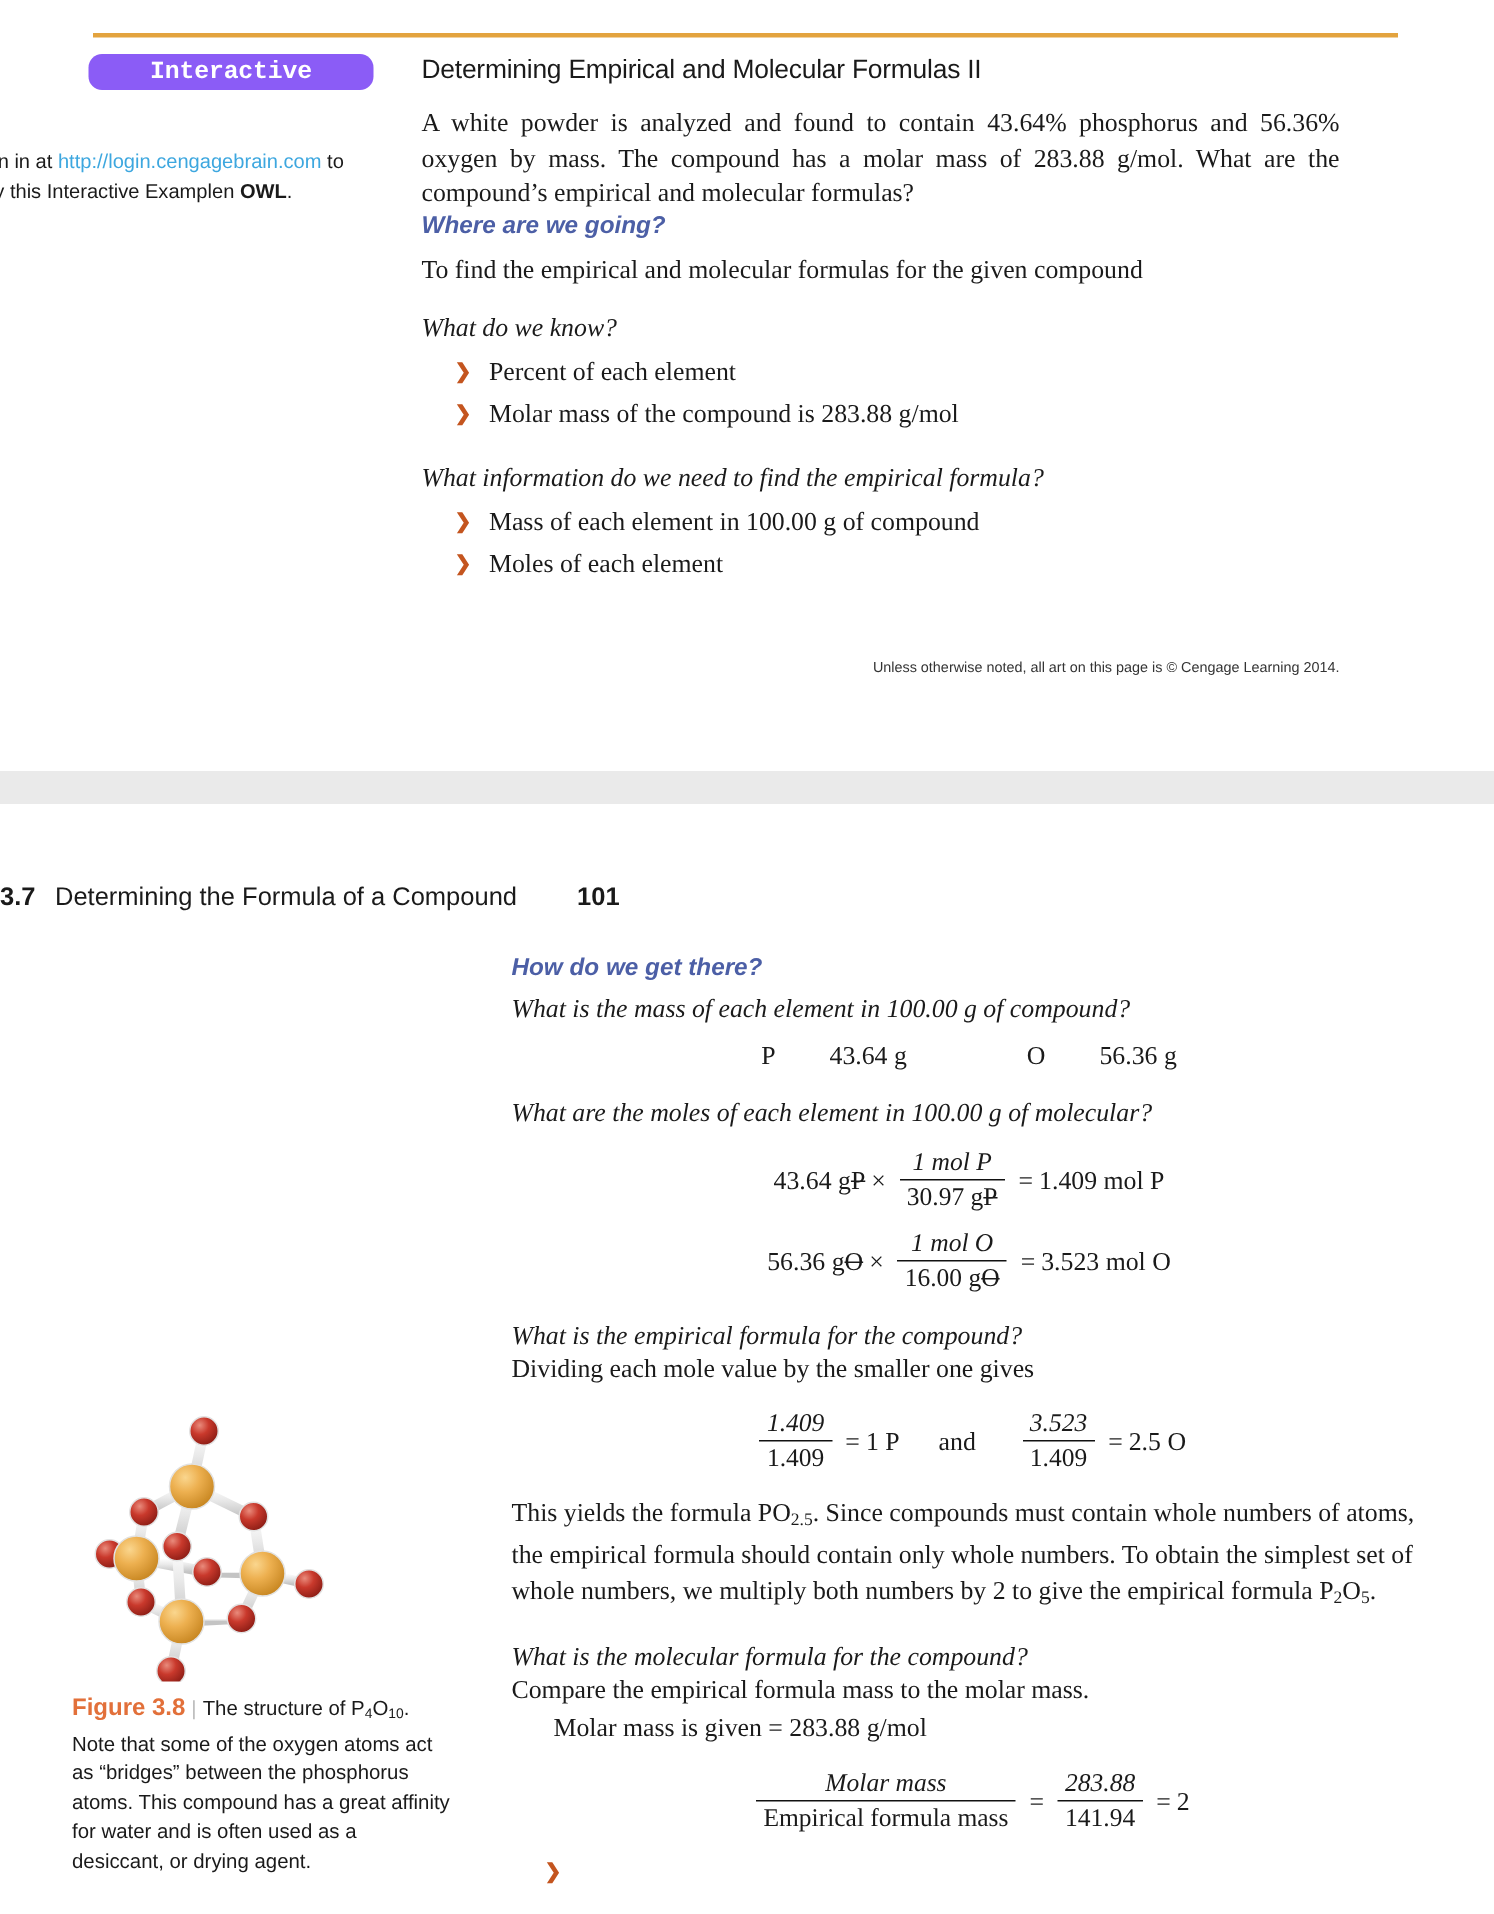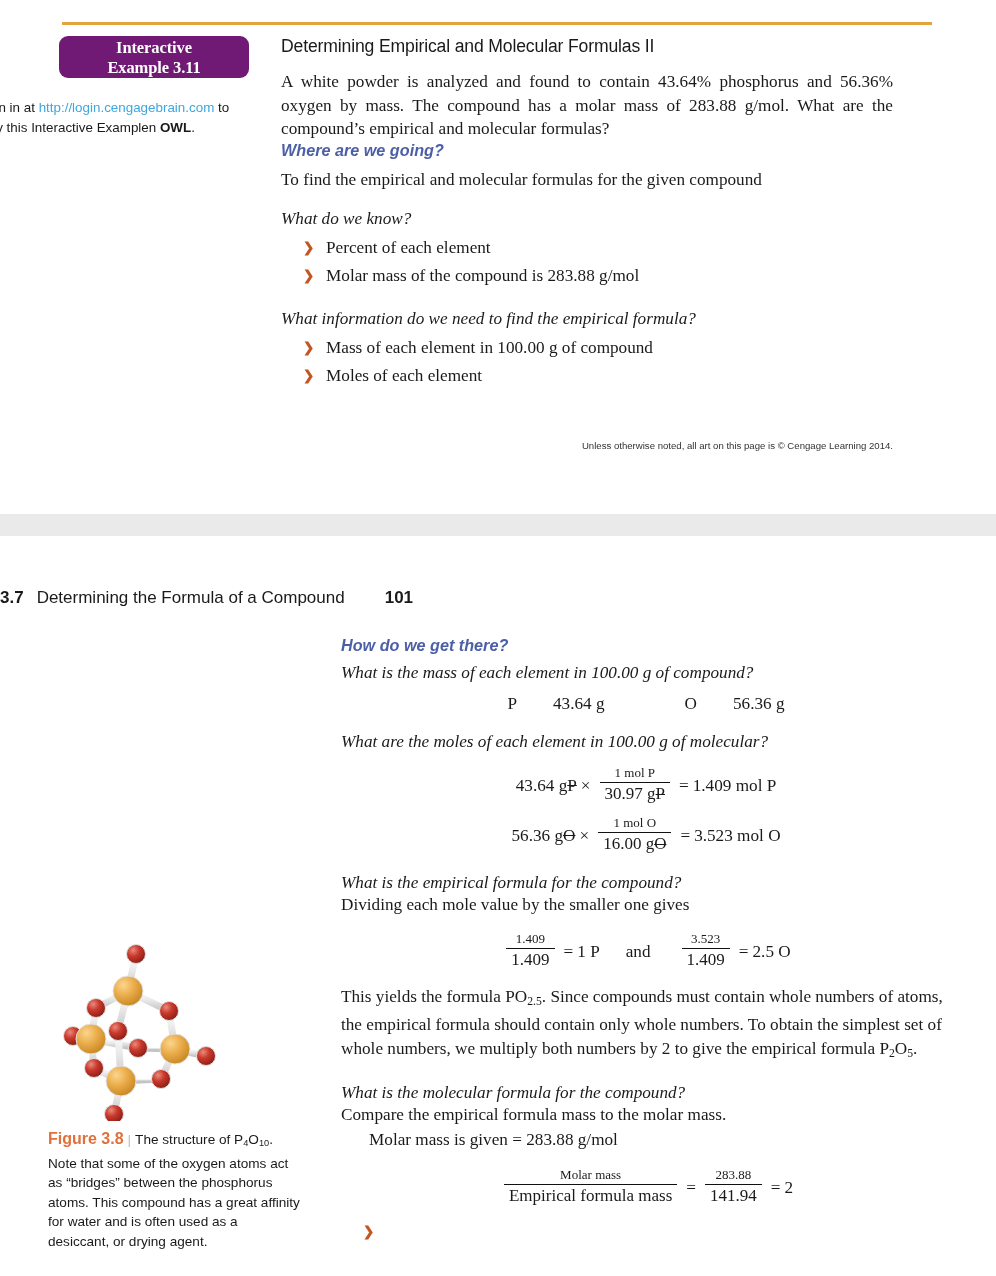--- a/index.html
+++ b/index.html
@@ -23,25 +23,25 @@
   .top-rule {
     position: absolute;
     left: 62px; top: 22px;
     width: 870px; height: 3px;
     background: #E3A33E;
   }
 
   .example-badge {
     position: absolute;
     left: 59px; top: 36px;
-    width: 190px; height: 42px;
-    background: #701a75;
+    width: 190px; height: 24px;
+    background: #8b5cf6;
     border-radius: 9px;
     color: #ffffff;
-    font-family: Liberation Serif, serif;
+    font-family: Liberation Mono, monospace;
     font-weight: bold;
     font-size: 16.5px;
     line-height: 20px;
     text-align: center;
     padding-top: 2px;
     letter-spacing: -0.1px;
   }
 
   .sidebar-note {
     position: absolute;
@@ -152,21 +152,21 @@
   .eq-center { text-align: center; margin: 11px 0; }
 
   .frac {
     display: inline-block;
     vertical-align: middle;
     text-align: center;
     margin: 0 5px;
     position: relative;
     top: -1px;
   }
-  .frac .num { display: block; padding: 0 5px 1px 5px; font-size: 13px; }
+  .frac .num { display: block; padding: 0 5px 1px 5px; font-size: 17px; font-style: italic; }
   .frac .den { display: block; border-top: 1.3px solid #111; padding: 1px 5px 0 5px; font-size: 17px; }
   .inl { font-size: 17.2px; vertical-align: middle; }
   .strike { text-decoration: line-through; text-decoration-thickness: 1px; }
   sub { font-size: 0.68em; vertical-align: -0.22em; }
 
   .p2-para { font-size: 17.2px; line-height: 23.5px; margin: 14px 0 0 0; text-align: left; }
   .p2-line { font-size: 17.2px; line-height: 23px; margin: 0; }
   .indent-line { font-size: 17.2px; line-height: 27px; margin: 0 0 0 28px; }
 
   

